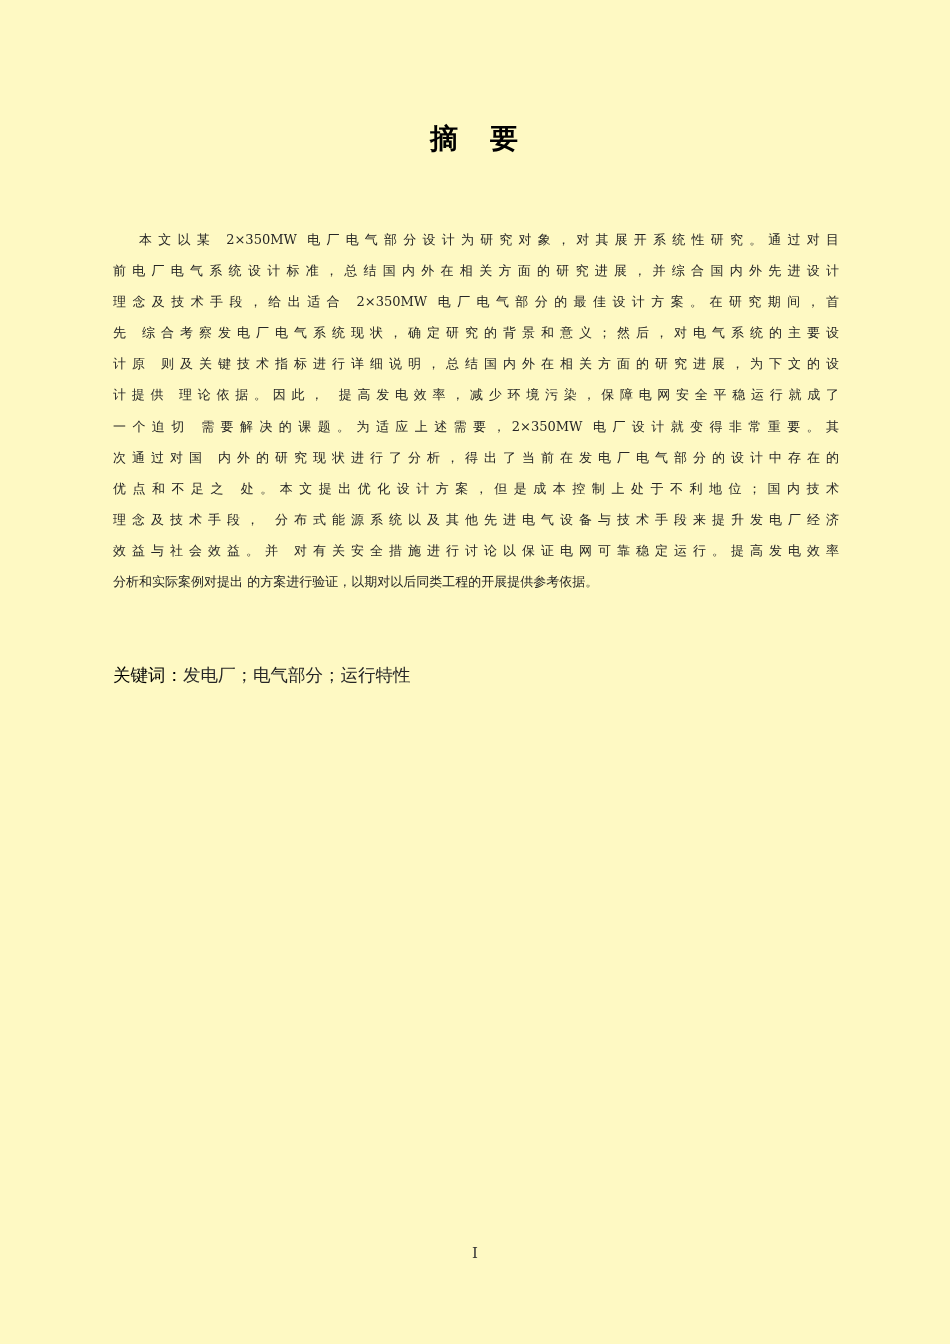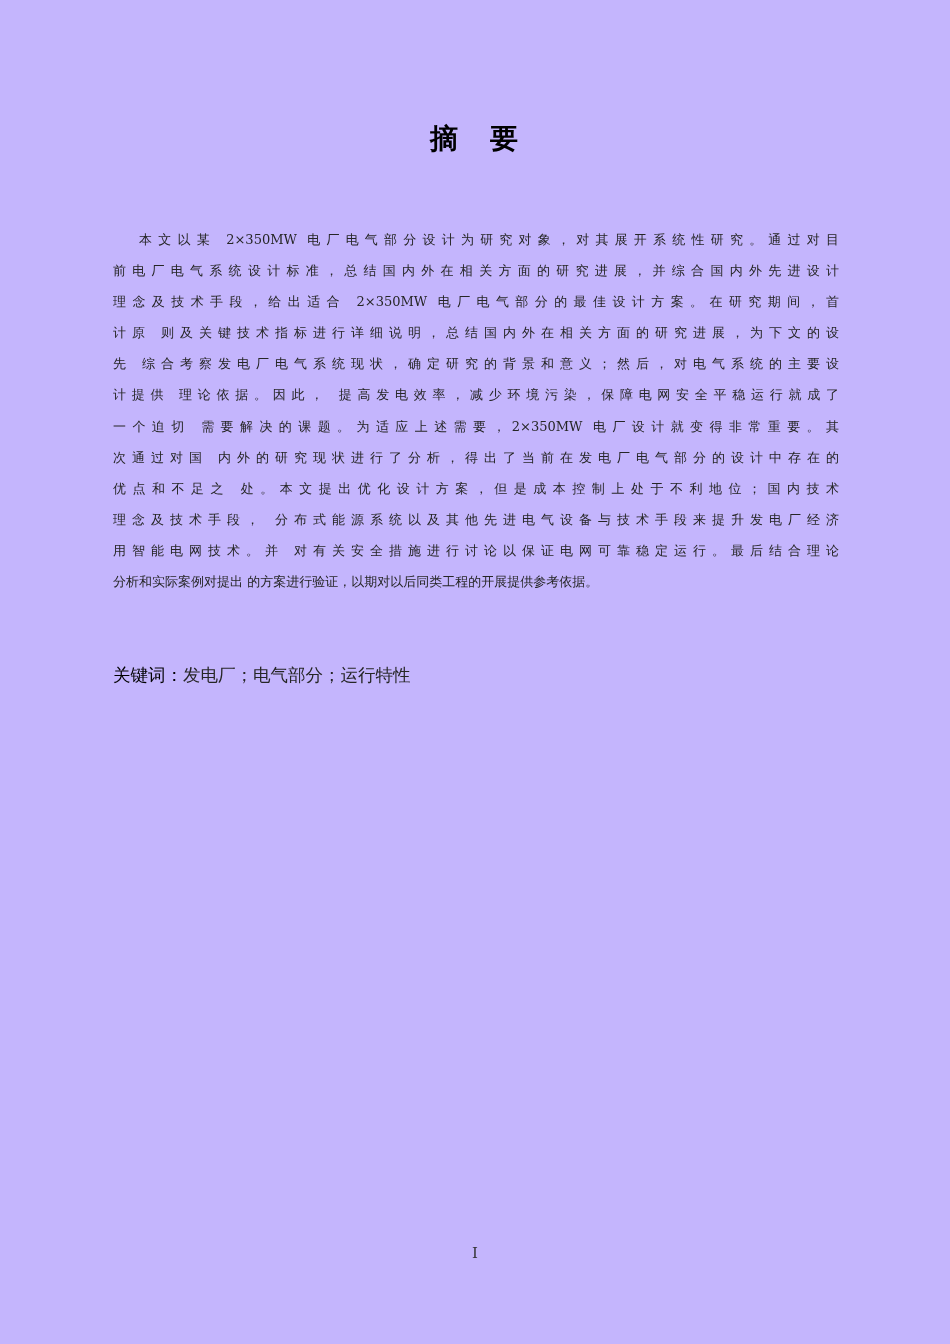--- a/index.html
+++ b/index.html
@@ -11,21 +11,21 @@
     width: 950px;
     height: 1344px;
     position: relative;
     font-family: "DejaVu Serif", "Liberation Serif", serif;
     color: #262626;
     overflow: hidden;
   }
   .page {
     position: absolute;
     inset: 0;
-    background: #c4b5fd;
+    background: #fef9c3;
     padding-left: 29px;
   }
   .doc-title {
     position: absolute;
     top: 120px;
     left: 0;
     width: 100%;
     margin: 0;
     text-align: center;
     font-size: 28px;
@@ -81,28 +81,28 @@
 <body>
 
 <div class="page">
 
   <h1 class="doc-title">摘　要</h1>
 
   <div class="abstract">
     <div class="line first">本文以某 2×350MW 电厂电气部分设计为研究对象，对其展开系统性研究。通过对目</div>
     <div class="line">前电厂电气系统设计标准，总结国内外在相关方面的研究进展，并综合国内外先进设计</div>
     <div class="line">理念及技术手段，给出适合 2×350MW 电厂电气部分的最佳设计方案。在研究期间，首</div>
+    <div class="line">先 综合考察发电厂电气系统现状，确定研究的背景和意义；然后，对电气系统的主要设</div>
     <div class="line">计原 则及关键技术指标进行详细说明，总结国内外在相关方面的研究进展，为下文的设</div>
-    <div class="line">先 综合考察发电厂电气系统现状，确定研究的背景和意义；然后，对电气系统的主要设</div>
     <div class="line">计提供 理论依据。因此， 提高发电效率，减少环境污染，保障电网安全平稳运行就成了</div>
     <div class="line">一个迫切 需要解决的课题。为适应上述需要，2×350MW 电厂设计就变得非常重要。其</div>
     <div class="line">次通过对国 内外的研究现状进行了分析，得出了当前在发电厂电气部分的设计中存在的</div>
     <div class="line">优点和不足之 处。本文提出优化设计方案，但是成本控制上处于不利地位；国内技术</div>
     <div class="line">理念及技术手段， 分布式能源系统以及其他先进电气设备与技术手段来提升发电厂经济</div>
-    <div class="line">用智能电网技术。并 对有关安全措施进行讨论以保证电网可靠稳定运行。最后结合理论</div>
+    <div class="line">效益与社会效益。并 对有关安全措施进行讨论以保证电网可靠稳定运行。提高发电效率</div>
     <div class="line last">分析和实际案例对提出 的方案进行验证，以期对以后同类工程的开展提供参考依据。</div>
   </div>
 
   <p class="keywords"><span class="kw-label">关键词：</span><span>发电厂；电气部分；运行特性</span></p>
 
   <div class="page-number">I</div>
 
 </div>
 
 </body></html>

